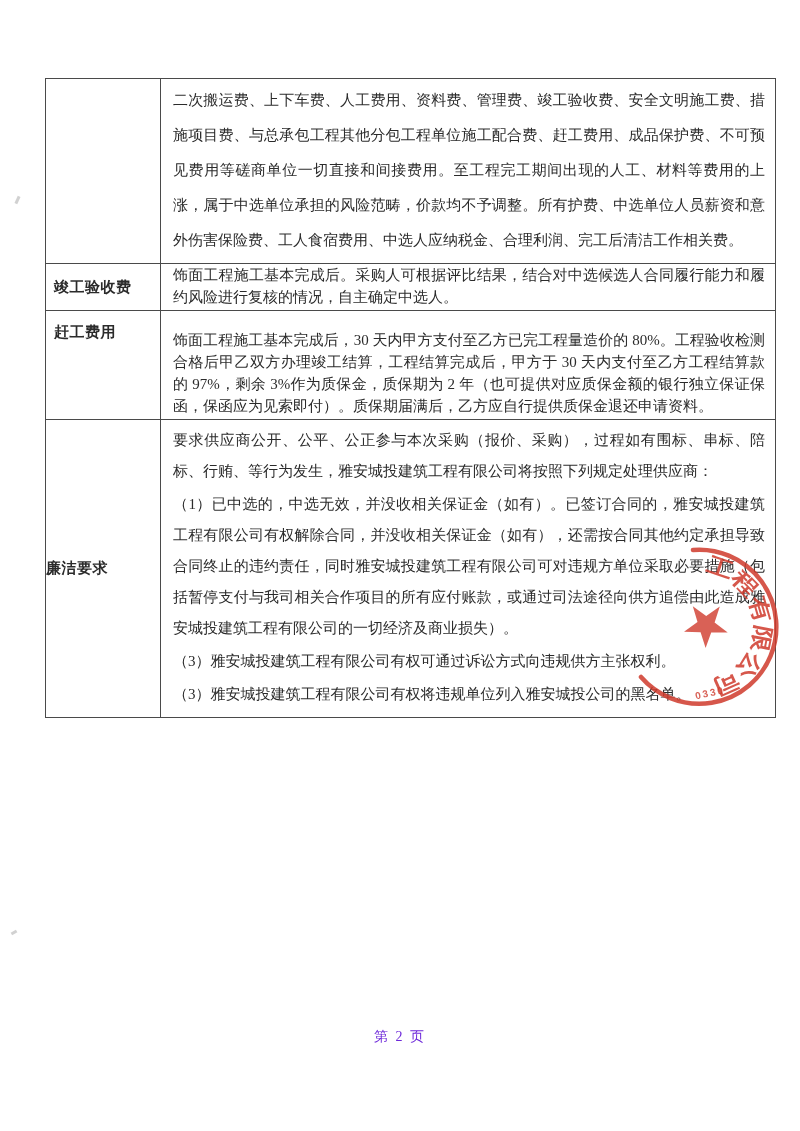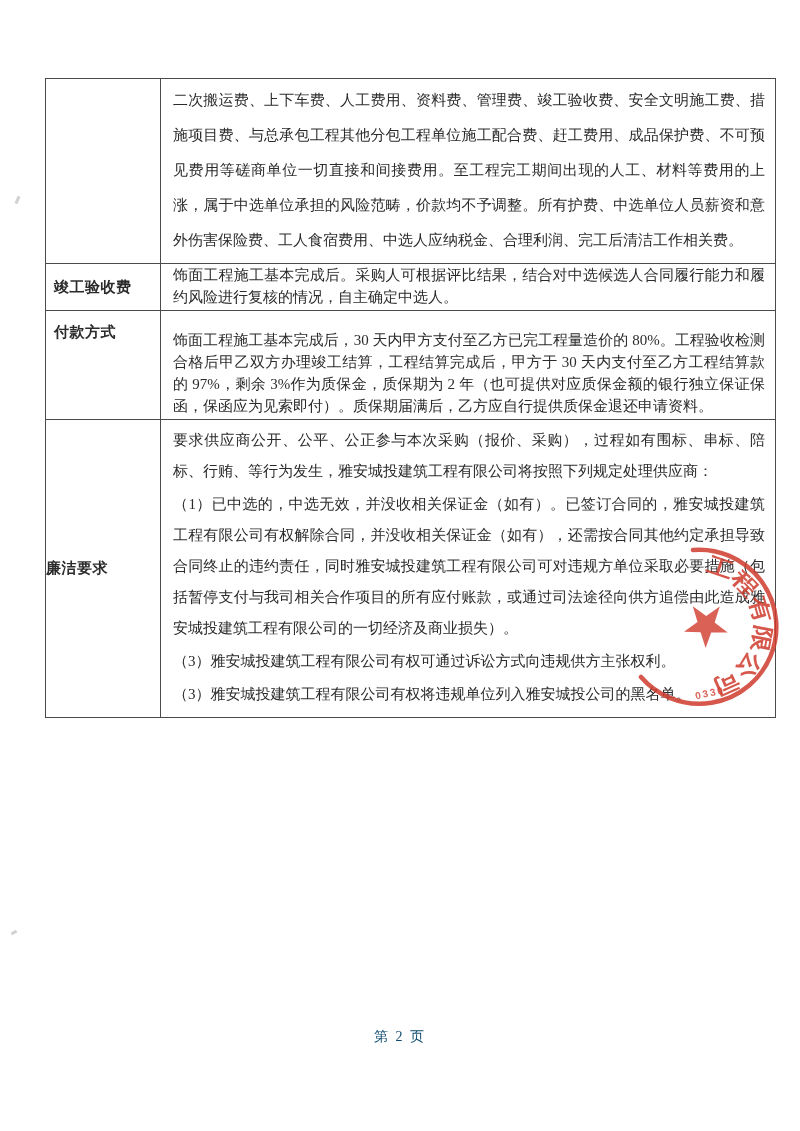--- a/index.html
+++ b/index.html
@@ -34,21 +34,21 @@
   tr.r3 td.label{vertical-align:top;padding-top:12px;}
   tr.r4 td.label{padding:0;}
   tr.r4 td.content{line-height:31px;vertical-align:top;padding-top:5px;margin-left:16px;}
   td.content p{margin:0 0 2px 0;}
   .stamp{
     position:absolute;left:600px;top:527px;width:200px;height:200px;
     pointer-events:none;
   }
   .footer{
     position:absolute;left:0;top:1028px;width:100%;
-    text-align:center;font-size:14px;color:#0c4a6e;letter-spacing:2px;
+    text-align:center;font-size:14px;color:#6d28d9;letter-spacing:2px;
   }
   .speck{position:absolute;background:#9a9a9a;opacity:.45;}
   .speck.s1{left:16px;top:196px;width:3px;height:8px;transform:rotate(24deg);}
   .speck.s2{left:11px;top:931px;width:6px;height:3px;transform:rotate(-30deg);}
 </style>
 </head>
 <body>
 
 <div class="page">
 
@@ -64,21 +64,21 @@
         <p>二次搬运费、上下车费、人工费用、资料费、管理费、竣工验收费、安全文明施工费、措施项目费、与总承包工程其他分包工程单位施工配合费、赶工费用、成品保护费、不可预见费用等磋商单位一切直接和间接费用。至工程完工期间出现的人工、材料等费用的上涨，属于中选单位承担的风险范畴，价款均不予调整。所有护费、中选单位人员薪资和意外伤害保险费、工人食宿费用、中选人应纳税金、合理利润、完工后清洁工作相关费。</p>
       </td>
     </tr>
     <tr class="r2" style="height:44px">
       <td class="label">竣工验收费</td>
       <td class="content">
         <p>饰面工程施工基本完成后。采购人可根据评比结果，结合对中选候选人合同履行能力和履约风险进行复核的情况，自主确定中选人。</p>
       </td>
     </tr>
     <tr class="r3" style="height:88px">
-      <td class="label">付款方式</td>
+      <td class="label">赶工费用</td>
       <td class="content">
         <p>饰面工程施工基本完成后，30 天内甲方支付至乙方已完工程量造价的 80%。工程验收检测合格后甲乙双方办理竣工结算，工程结算完成后，甲方于 30 天内支付至乙方工程结算款的 97%，剩余 3%作为质保金，质保期为 2 年（也可提供对应质保金额的银行独立保证保函，保函应为见索即付）。质保期届满后，乙方应自行提供质保金退还申请资料。</p>
       </td>
     </tr>
     <tr class="r4" style="height:298px">
       <td class="label">廉洁要求</td>
       <td class="content">
         <p>要求供应商公开、公平、公正参与本次采购（报价、采购），过程如有围标、串标、陪标、行贿、等行为发生，雅安城投建筑工程有限公司将按照下列规定处理供应商：</p>
         <p>（1）已中选的，中选无效，并没收相关保证金（如有）。已签订合同的，雅安城投建筑工程有限公司有权解除合同，并没收相关保证金（如有），还需按合同其他约定承担导致合同终止的违约责任，同时雅安城投建筑工程有限公司可对违规方单位采取必要措施（包括暂停支付与我司相关合作项目的所有应付账款，或通过司法途径向供方追偿由此造成雅安城投建筑工程有限公司的一切经济及商业损失）。</p>
         <p>（3）雅安城投建筑工程有限公司有权可通过诉讼方式向违规供方主张权利。</p>

